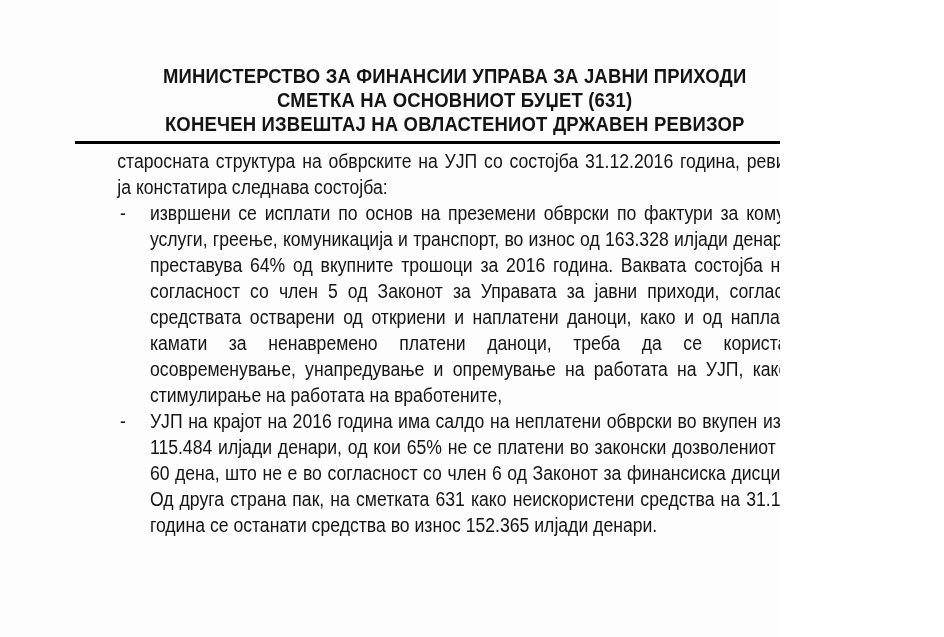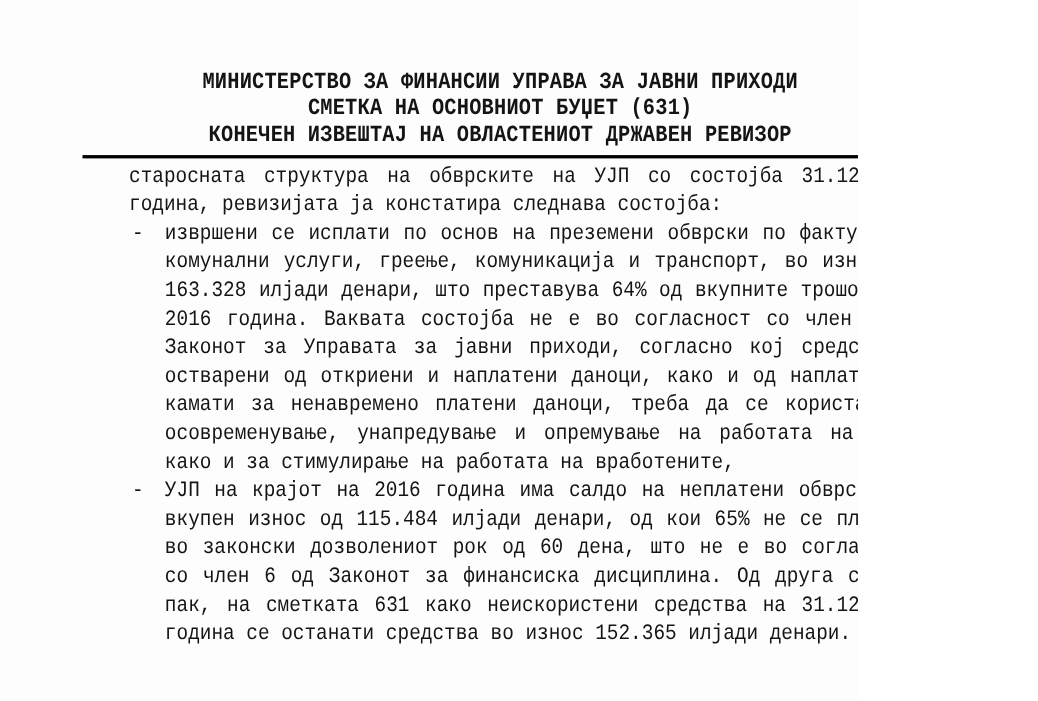--- a/index.html
+++ b/index.html
@@ -7,21 +7,21 @@
     padding: 0;
     background: #ffffff;
   }
   .sheet {
     position: relative;
     width: 780px;
     height: 637px;
     overflow: hidden;
     background: var(--page-bg, #fdfdfd);
     color: var(--text-color, #141414);
-    font-family: Liberation Mono, monospace;
+    font-family: Liberation Sans, sans-serif;
   }
   
   .content {
     position: absolute;
     left: 75px;
     top: 64px;
     width: 862px;
     transform: scaleX(0.881);
     transform-origin: top left;
   }

